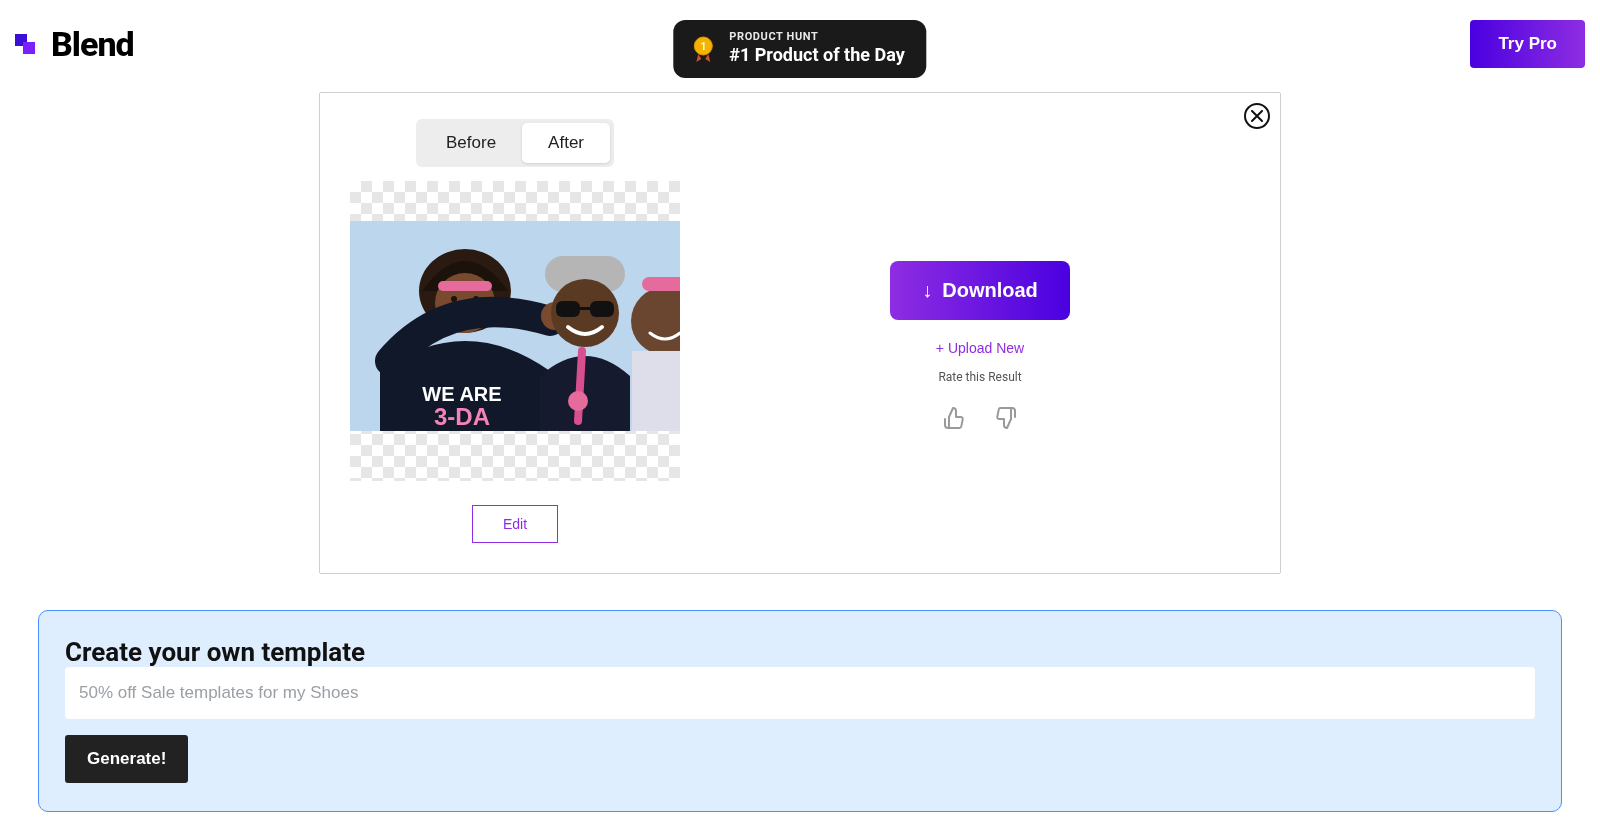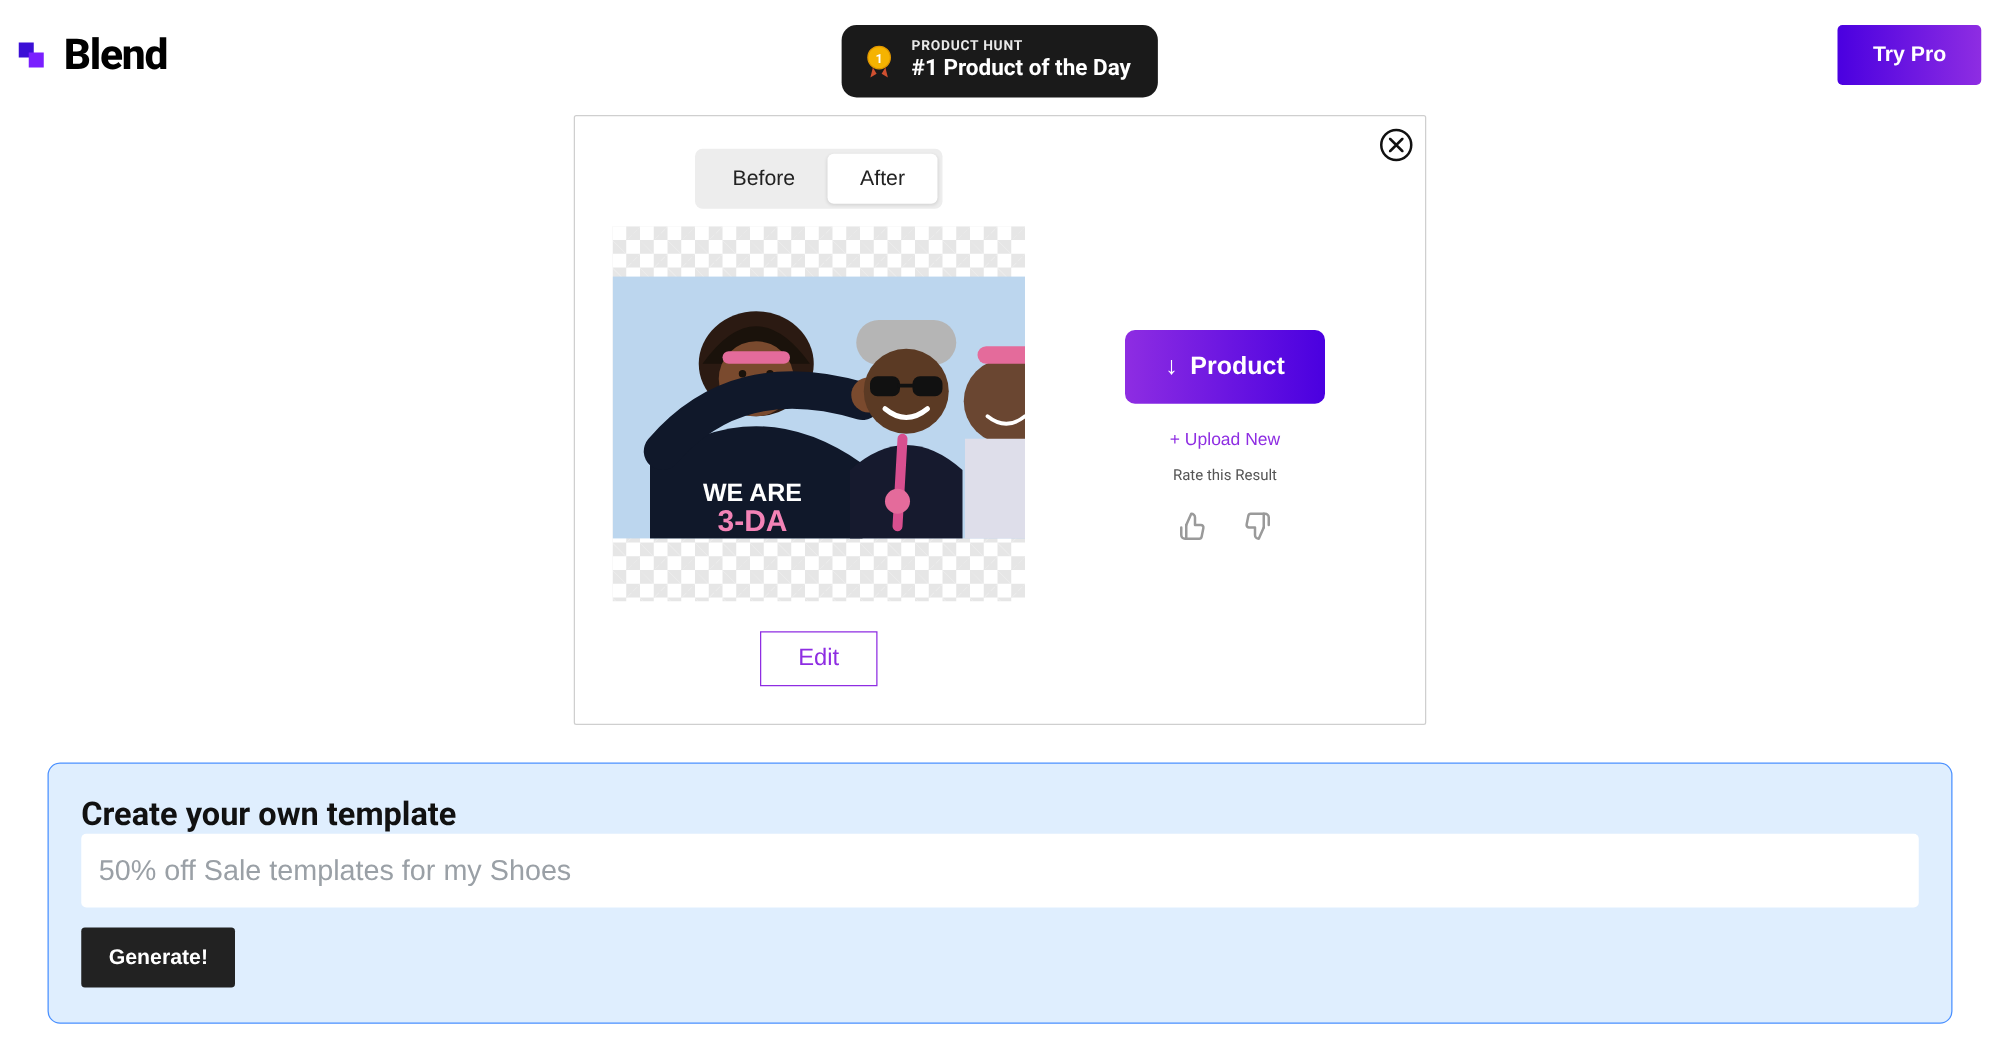--- a/index.html
+++ b/index.html
@@ -100,21 +100,21 @@
       font-weight: 600;
       cursor: pointer;
     }
 
     
     .card {
       position: absolute;
       top: 92px;
       left: 50%;
       transform: translateX(-50%);
-      width: 682px;
+      width: 962px;
       border: 1px solid #cfcfcf;
       background: #fff;
       border-radius: 2px;
       padding: 26px 30px 30px;
     }
     .close-btn {
       position: absolute;
       right: 10px;
       top: 10px;
       width: 26px; height: 26px;
@@ -177,21 +177,21 @@
       overflow: hidden;
     }
     .photo-area svg { width: 100%; height: 100%; display: block; }
 
     .edit-btn {
       margin-top: 24px;
       border: 1px solid #8e2de2;
       color: #8e2de2;
       background: #fff;
       padding: 10px 30px;
-      font-size: 19px;
+      font-size: 14px;
       font-weight: 500;
       cursor: pointer;
     }
 
     .right-col {
       flex: 1;
       display: flex;
       flex-direction: column;
       align-items: center;
       justify-content: center;
@@ -258,21 +258,21 @@
     .template-panel h2 {
       font-size: 26px;
       font-weight: 700;
       color: #111;
     }
     .template-input {
       width: 100%;
       border: none;
       border-radius: 4px;
       padding: 16px 14px;
-      font-size: 23px;
+      font-size: 17px;
       color: #8b5cf6;
       background: #fff;
       margin-bottom: 16px;
       outline: none;
     }
     .template-input::placeholder { color: #9aa0a6; }
     .generate-btn {
       background: #222;
       color: #fff;
       border: none;
@@ -361,21 +361,21 @@
           </svg>
         </div>
       </div>
 
       <button class="edit-btn">Edit</button>
     </div>
 
     <div class="right-col">
       <button class="download-btn">
         <span class="arrow">↓</span>
-        <span>Product</span>
+        <span>Download</span>
       </button>
       <button class="upload-new">+ Upload New</button>
       <div class="rate-label">Rate this Result</div>
       <div class="thumbs">
         <button>
           <svg viewBox="0 0 24 24" fill="none" stroke="currentColor" stroke-width="2" stroke-linejoin="round" stroke-linecap="round">
             <path d="M7 22V11"></path>
             <path d="M3 13v6a3 3 0 0 0 3 3h11.3a2 2 0 0 0 2-1.6l1.4-7a2 2 0 0 0-2-2.4H14V5a3 3 0 0 0-3-3l-4 9"></path>
           </svg>
         </button>

